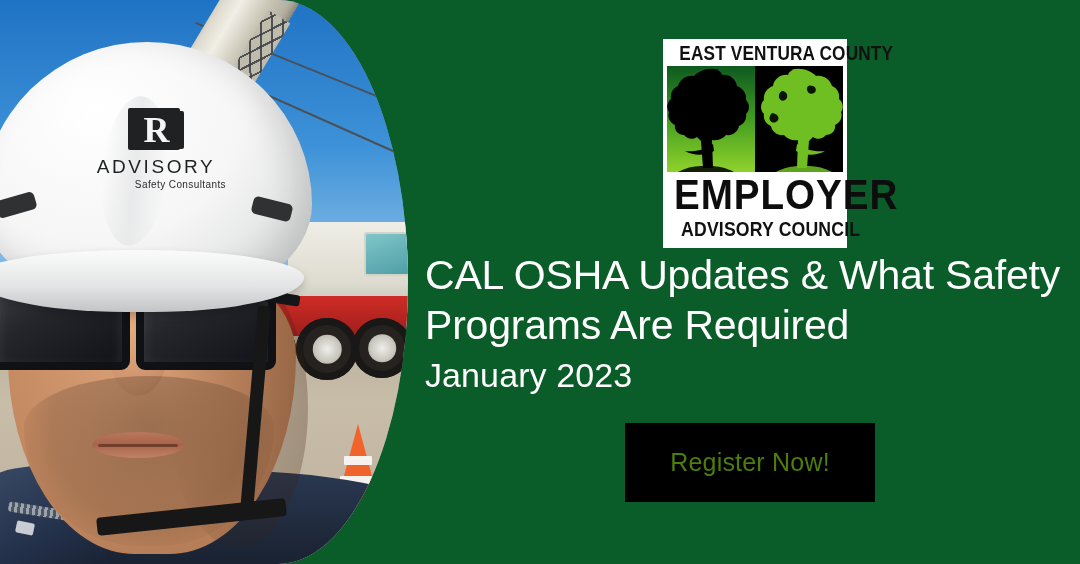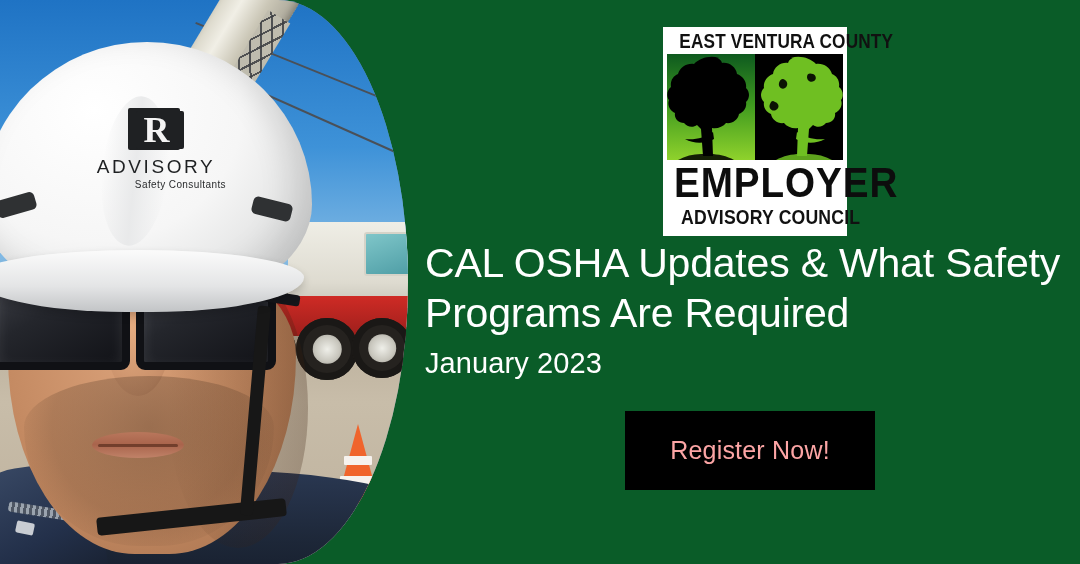--- a/index.html
+++ b/index.html
@@ -369,21 +369,21 @@
     left: 16px; top: 522px;
     width: 18px; height: 12px;
     background: #c9cdd3;
     border-radius: 2px;
     transform: rotate(12deg);
   }
 
   
   .content {
     position: absolute;
-    left: 408px; top: 4px;
+    left: 408px; top: 16px;
     width: 672px; height: 452px;
   }
 
   
   .eac-logo {
     position: absolute;
     left: 255px;
     top: 23px;
     width: 184px;
     height: 209px;
@@ -458,36 +458,36 @@
     line-height: 50px;
     font-weight: 400;
     letter-spacing: -0.2px;
     white-space: pre-line;
   }
   .subhead {
     position: absolute;
     left: 17px;
     top: 342px;
     color: #ffffff;
-    font-size: 29px;
+    font-size: 34px;
     line-height: 34px;
     font-weight: 400;
     letter-spacing: 0.1px;
   }
 
   
   .cta {
     position: absolute;
     left: 217px;
     top: 407px;
     width: 250px;
     height: 79px;
     background: #000000;
     border: none;
-    color: #fca5a5;
+    color: #4d7c0f;
     font-family: "Liberation Sans", sans-serif;
     font-size: 25px;
     font-weight: 400;
     letter-spacing: 0.2px;
     cursor: pointer;
     padding: 8px;
     display: flex;
     align-items: center;
     justify-content: center;
   }

